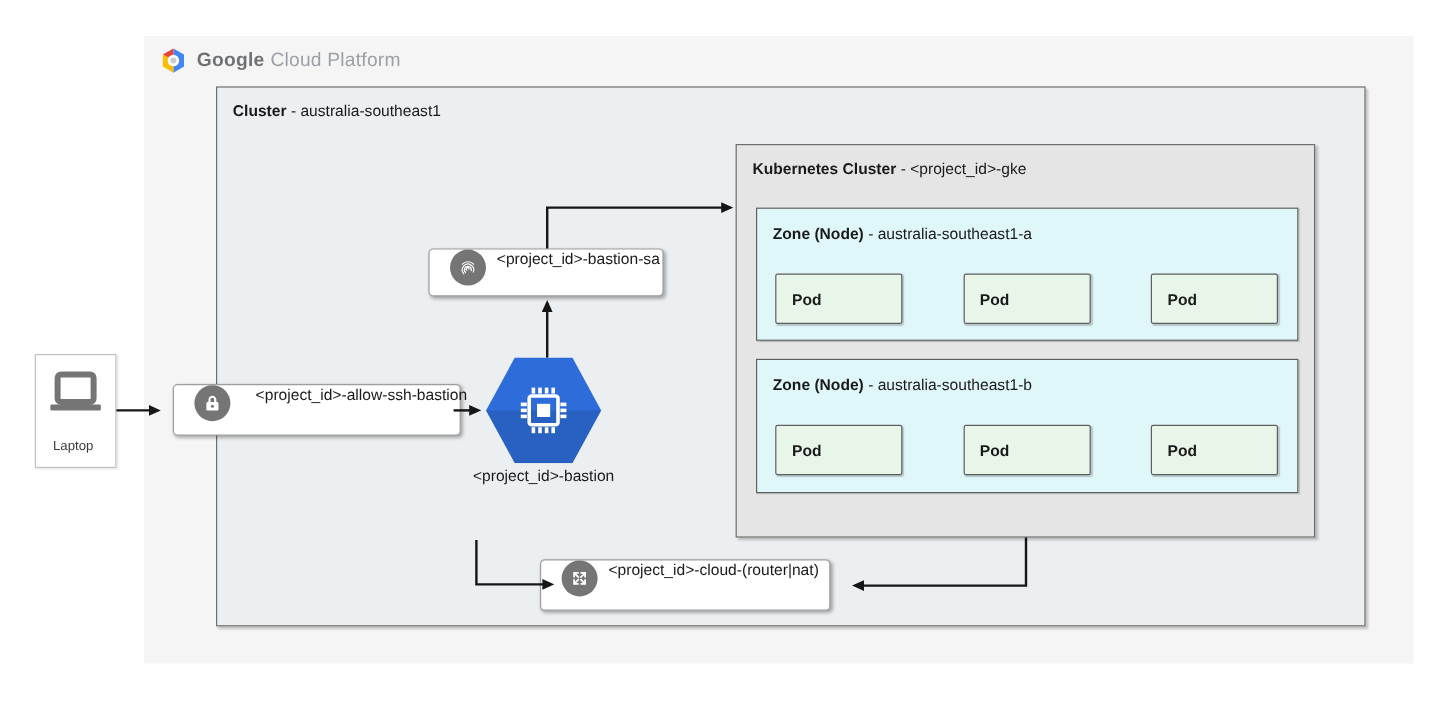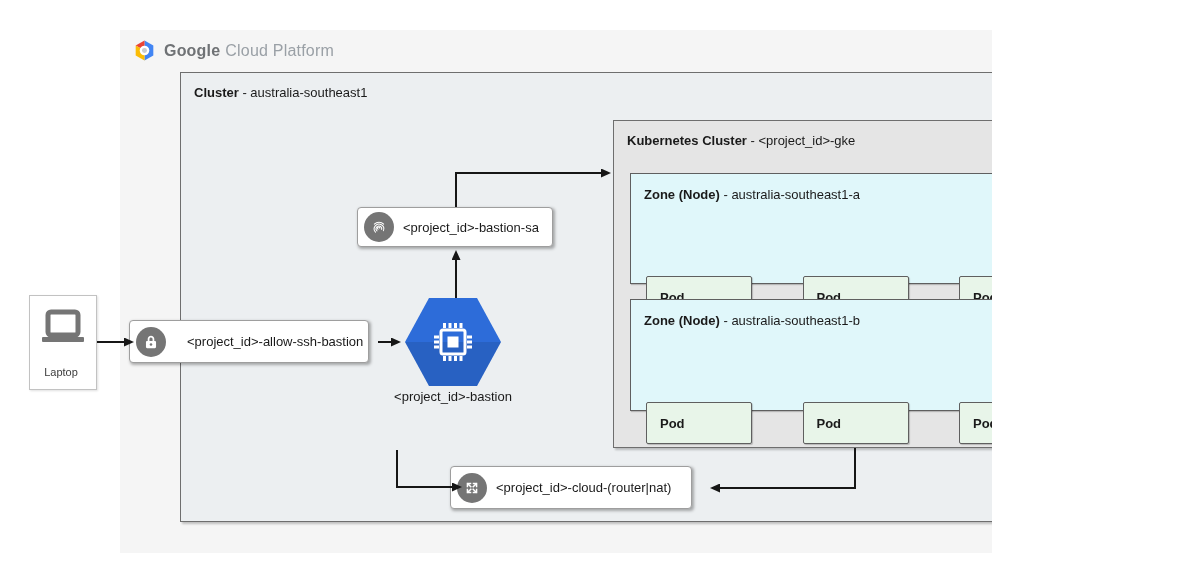--- a/index.html
+++ b/index.html
@@ -1,17 +1,17 @@
 <!DOCTYPE html>
 <html><head>
 <meta charset="utf-8">
 <style>
   * { margin:0; padding:0; box-sizing:border-box; }
   body { font-family:"Liberation Sans", sans-serif; background:#ffffff; }
-  #stage { position:relative; width:992px; height:585px; background:#ffffff; overflow:hidden; color:#1a1a1a;border-radius:22px; }
+  #stage { position:relative; width:1200px; height:585px; background:#ffffff; overflow:hidden; color:#1a1a1a;border-radius:22px; }
 
   #canvas { position:absolute; left:120px; top:30px; width:1058px; height:523px; background:#f5f5f5; }
 
   
   #gcp-logo { position:absolute; left:133px; top:39px; display:flex; align-items:center; gap:8px; }
   #gcp-logo .logo-text { font-size:16px; letter-spacing:.2px; }
   #gcp-logo .brand { color:#6f7275; font-weight:700; }
   #gcp-logo .suffix { color:#9aa0a6; font-weight:400; margin-left:5px; }
 
   
@@ -24,30 +24,30 @@
   #cluster-box  { left:613px; top:120px; width:483px; height:328px; background:#e5e5e5; }
 
   .zone-box { position:absolute; left:16px; width:452px; background:#e0f7fa; border:1px solid #5f5f5f; box-shadow:1px 1px 1px rgba(0,0,0,.2);padding-left:30px; }
   #zone-a { top:52px;  height:111px; }
   #zone-b { top:178px; height:112px; }
   .zone-label { position:absolute; left:13px; top:13px; font-size:13px; white-space:nowrap; }
 
   .pod-row { position:absolute; left:15px; right:16px; top:54px; display:flex; justify-content:space-between; }
   .pod { width:106px; height:42px; background:#e8f5e9; border:1px solid #5f5f5f; border-radius:2px;
          box-shadow:1px 1px 1px rgba(0,0,0,.2); display:flex; align-items:center; padding-left:13px;
-         font-weight:700; font-size:13px;margin-top:48px; }
+         font-weight:700; font-size:13px; }
 
   
   .node-box { position:absolute; background:#ffffff; border:1px solid #9e9e9e; border-radius:4px;
-              box-shadow:1.5px 1.5px 3px rgba(0,0,0,.3); display:flex; align-items:center;
-              gap:9px; padding:0 10px 0 6px; font-size:13px; white-space:nowrap; }
+              box-shadow:1.5px 1.5px 3px rgba(0,0,0,.3); display:flex; align-items:flex-start;
+              gap:9px; padding:0 10px 0 17px; font-size:13px; white-space:nowrap; }
   .icon-circle { width:30px; height:30px; border-radius:50%; background:#757575; flex:0 0 auto;
                  display:flex; align-items:center; justify-content:center; }
   #sa-box      { left:357px; top:207px; width:196px; height:40px; }
-  #firewall-box{ left:129px; top:320px; width:240px; height:43px;gap:21px; }
+  #firewall-box{ left:144px; top:320px; width:240px; height:43px;gap:21px; }
   #router-box  { left:450px; top:466px; width:242px; height:43px; }
 
   
   #bastion-hex { position:absolute; left:405px; top:298px; }
   #bastion-label { position:absolute; left:363px; top:389px; width:180px; text-align:center; font-size:13px; }
 
   
   #laptop-box { position:absolute; left:29px; top:295px; width:68px; height:95px; background:#ffffff;
                 border:1px solid #c2c2c2; box-shadow:1px 1px 2px rgba(0,0,0,.12); }
   #laptop-box svg { position:absolute; left:50%; top:11px; transform:translateX(-50%); }

